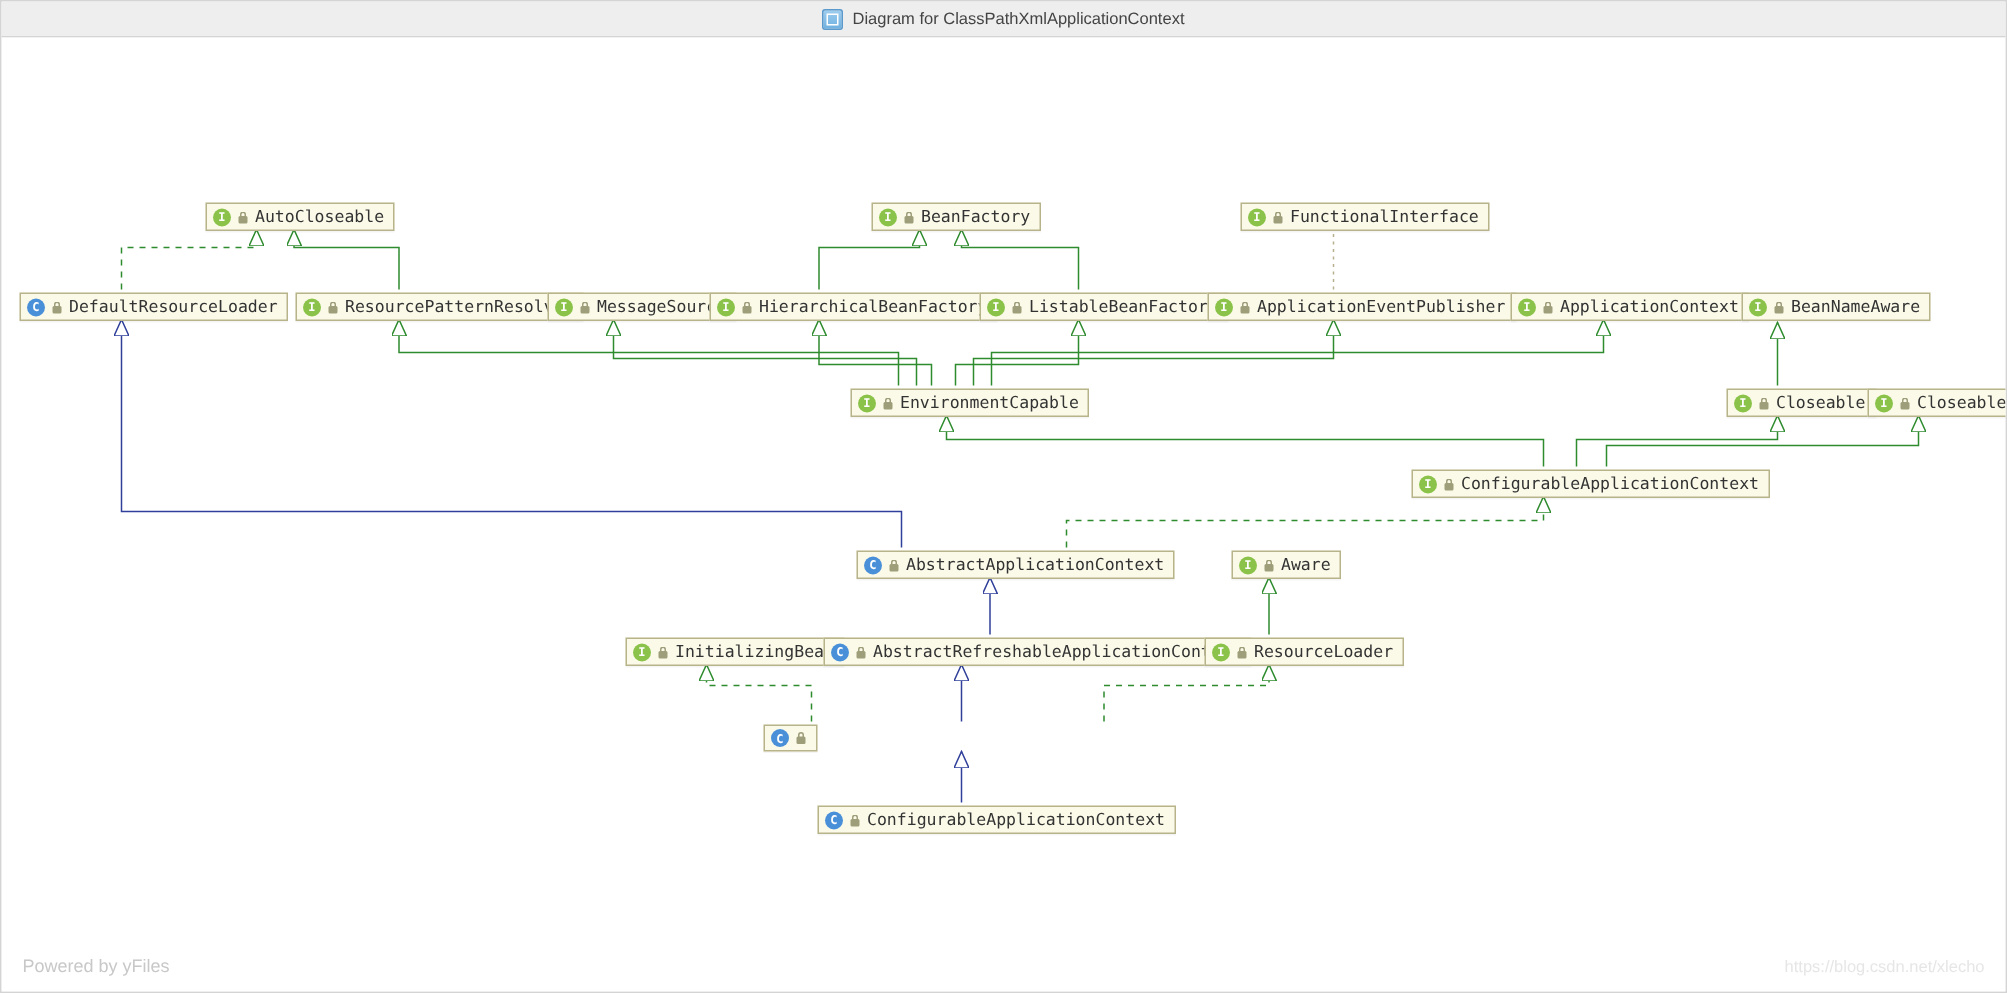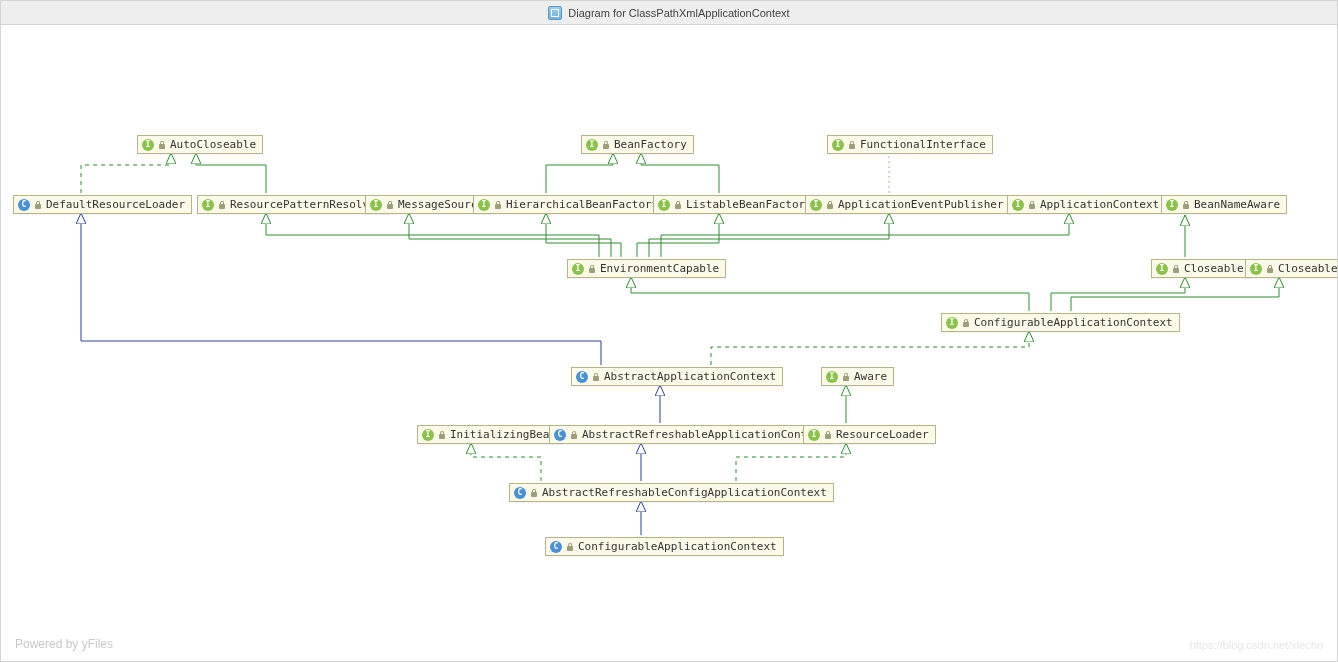--- a/index.html
+++ b/index.html
@@ -269,21 +269,20 @@
   </div>
   <div class="node" style="left:802px;top:400px">
     <span class="icon interface">I</span>
     <span class="lock"></span>
     <span>ResourceLoader</span>
   </div>
 
   <div class="node" style="left:508px;top:458px">
     <span class="icon class">C</span>
     <span class="lock"></span>
-    <span>AbstractRefreshableConfigApplicationContext</span>
   </div>
 
   <div class="node" style="left:544px;top:512px">
     <span class="icon class">C</span>
     <span class="lock"></span>
     <span>ConfigurableApplicationContext</span>
   </div>
 
 </div>
 

